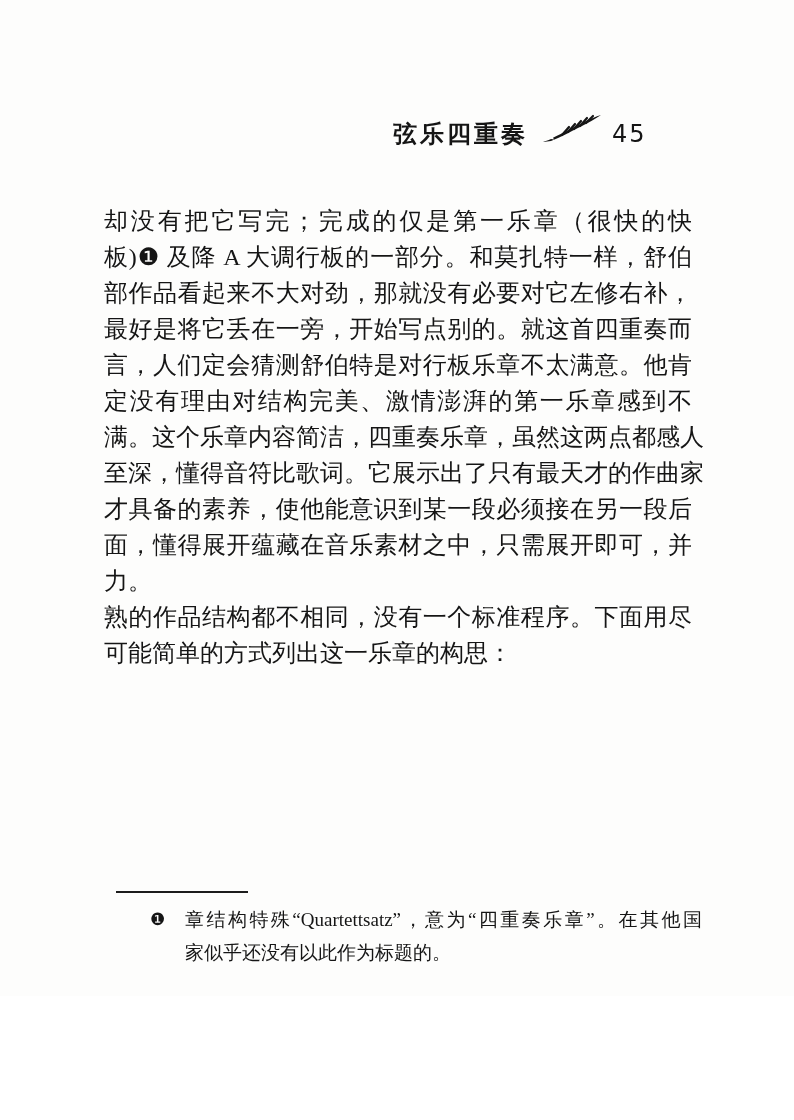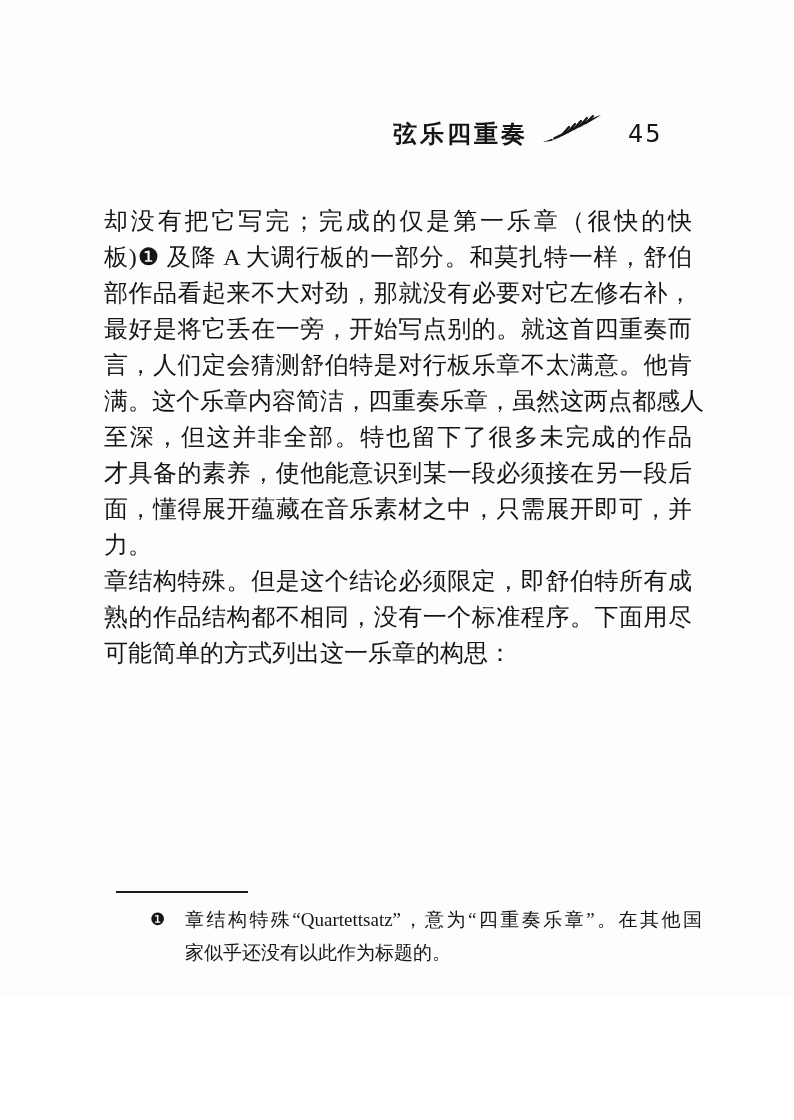--- a/index.html
+++ b/index.html
@@ -29,21 +29,21 @@
     font-weight: 700;
     letter-spacing: 3px;
     white-space: nowrap;
   }
   .header-feather {
     margin-left: 12px;
     margin-top: -6px;
     flex: 0 0 auto;
   }
   .header-pagenum {
-    margin-left: 24px;
+    margin-left: 8px;
     font-size: 24px;
     letter-spacing: 2px;
     font-family: "DejaVu Sans", sans-serif;
   }
 
   
   .textblock {
     position: absolute;
     left: 104px;
     top: 203px;
@@ -134,26 +134,26 @@
     </span>
     <span class="header-pagenum">45</span>
   </div>
 
   <div class="textblock">
     <div class="line">却没有把它写完；完成的仅是第一乐章（很快的快</div>
     <div class="line">板)❶ 及降 A 大调行板的一部分。和莫扎特一样，舒伯</div>
     <div class="line">部作品看起来不大对劲，那就没有必要对它左修右补，</div>
     <div class="line">最好是将它丢在一旁，开始写点别的。就这首四重奏而</div>
     <div class="line">言，人们定会猜测舒伯特是对行板乐章不太满意。他肯</div>
+    <div class="line">定没有理由对结构完美、激情澎湃的第一乐章感到不</div>
     <div class="line">满。这个乐章内容简洁，四重奏乐章，虽然这两点都感人</div>
-    <div class="line">至深，但这并非全部。特也留下了很多未完成的作品</div>
+    <div class="line">至深，懂得音符比歌词。它展示出了只有最天才的作曲家</div>
     <div class="line">才具备的素养，使他能意识到某一段必须接在另一段后</div>
     <div class="line">面，懂得展开蕴藏在音乐素材之中，只需展开即可，并</div>
     <div class="line short">力。</div>
-    <div class="line">章结构特殊。但是这个结论必须限定，即舒伯特所有成</div>
     <div class="line">熟的作品结构都不相同，没有一个标准程序。下面用尽</div>
     <div class="line short">可能简单的方式列出这一乐章的构思：</div>
   </div>
 
   <div class="divider"></div>
   <div class="footnote">
     <span class="fn-marker">❶</span>
     <div class="fn-text">
       <div class="fn-line">章结构特殊“Quartettsatz”，意为“四重奏乐章”。在其他国</div>
       <div class="fn-line short">家似乎还没有以此作为标题的。</div>

